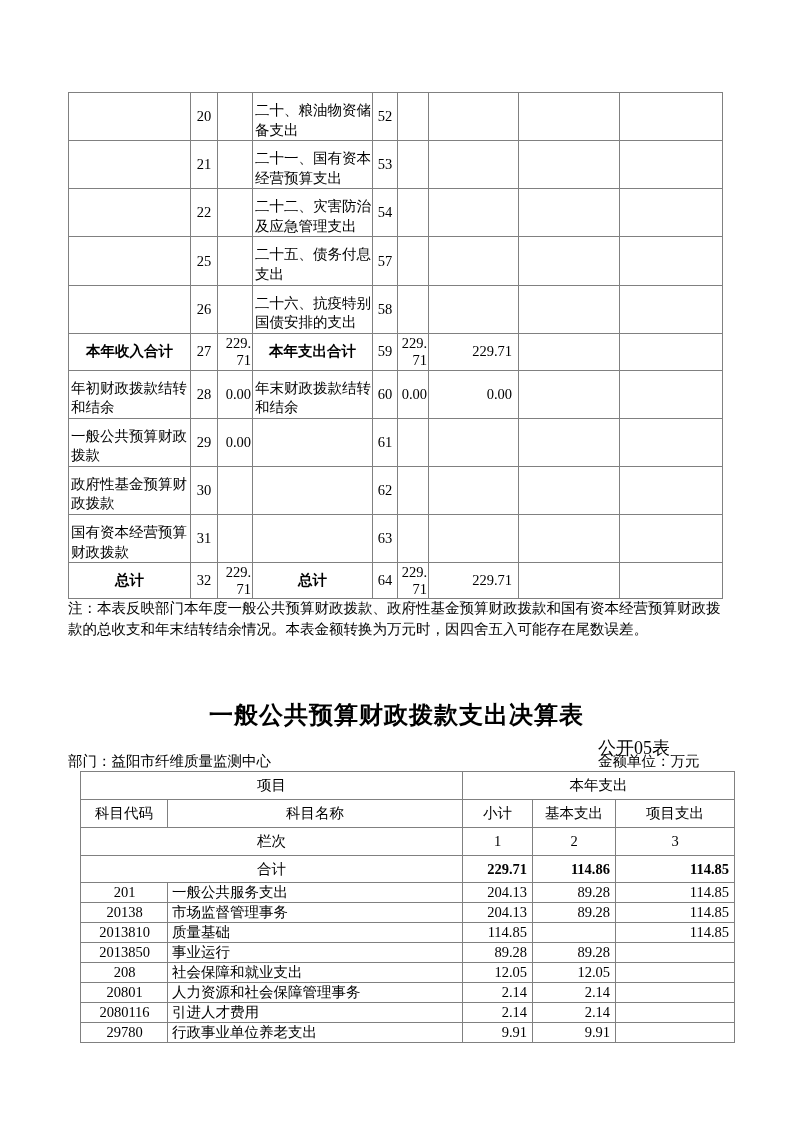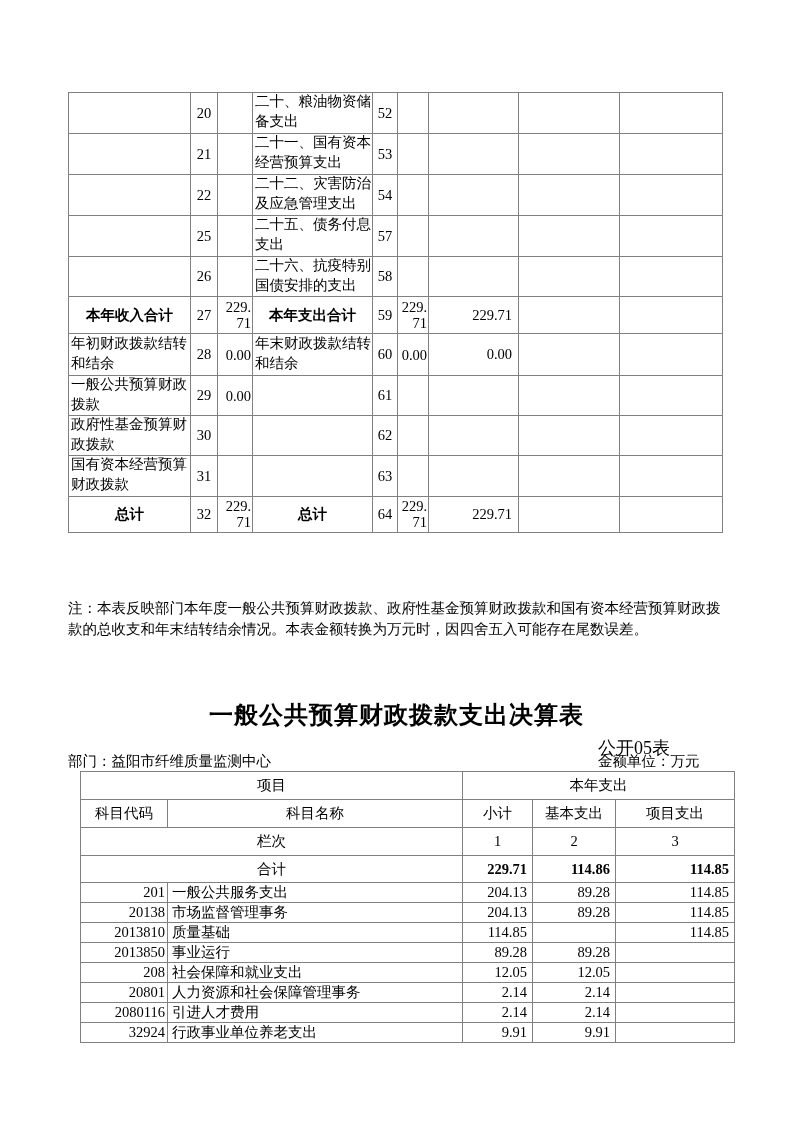--- a/index.html
+++ b/index.html
@@ -6,25 +6,25 @@
   .page{position:relative;width:793px;height:1122px;background:#fff;overflow:hidden;
         font-family:"Liberation Serif","DejaVu Serif",serif;color:#000;}
   table{border-collapse:collapse;table-layout:fixed;position:absolute;}
   td{border:1px solid #808080;font-size:14.5px;vertical-align:middle;padding:0 2px;
      overflow:hidden;line-height:1.3;}
   .t1{left:68px;top:92px;width:654px;}
   .t2{left:80px;top:771px;width:654px;}
   .c{text-align:center;padding:4px;}
   .r{text-align:right;padding-right:5px;}
   .b{font-weight:bold;}
-  .lbl{text-align:left;padding:0 1px 0 2px;line-height:1.35;font-family:Liberation Mono, monospace;}
+  .lbl{text-align:left;padding:8px 1px 0 2px;line-height:1.35;}
   .hc{text-align:center;font-weight:bold;}
   .amt-n{text-align:right;word-break:break-all;line-height:1.12;padding:0 1px;}
   .amt-w{text-align:right;padding-right:6px;}
-  .code{text-align:right;padding-left:3px;}
+  .code{text-align:center;padding-left:3px;}
   .nm{text-align:left;padding-left:4px;}
   .note{position:absolute;left:68px;top:598px;width:656px;font-size:14.5px;line-height:1.48;
         text-align:left;}
   .title{position:absolute;left:0;top:699px;width:793px;text-align:center;font-size:24px;
          font-weight:bold;letter-spacing:1px;}
   .tcode{position:absolute;left:598px;top:736px;font-size:18px;}
   .dept{position:absolute;left:68px;top:752px;font-size:14.5px;}
   .unit{position:absolute;left:598px;top:752px;font-size:14.5px;}
 </style>
 </head>
@@ -251,21 +251,21 @@
         <td class="r"></td>
       </tr>
       <tr style="height:20px">
         <td class="code">2080116</td>
         <td class="nm">引进人才费用</td>
         <td class="r">2.14</td>
         <td class="r">2.14</td>
         <td class="r"></td>
       </tr>
       <tr style="height:20px">
-        <td class="code">32924</td>
+        <td class="code">29780</td>
         <td class="nm">行政事业单位养老支出</td>
         <td class="r">9.91</td>
         <td class="r">9.91</td>
         <td class="r"></td>
       </tr>
     </tbody>
   </table>
 
 </div>
 

